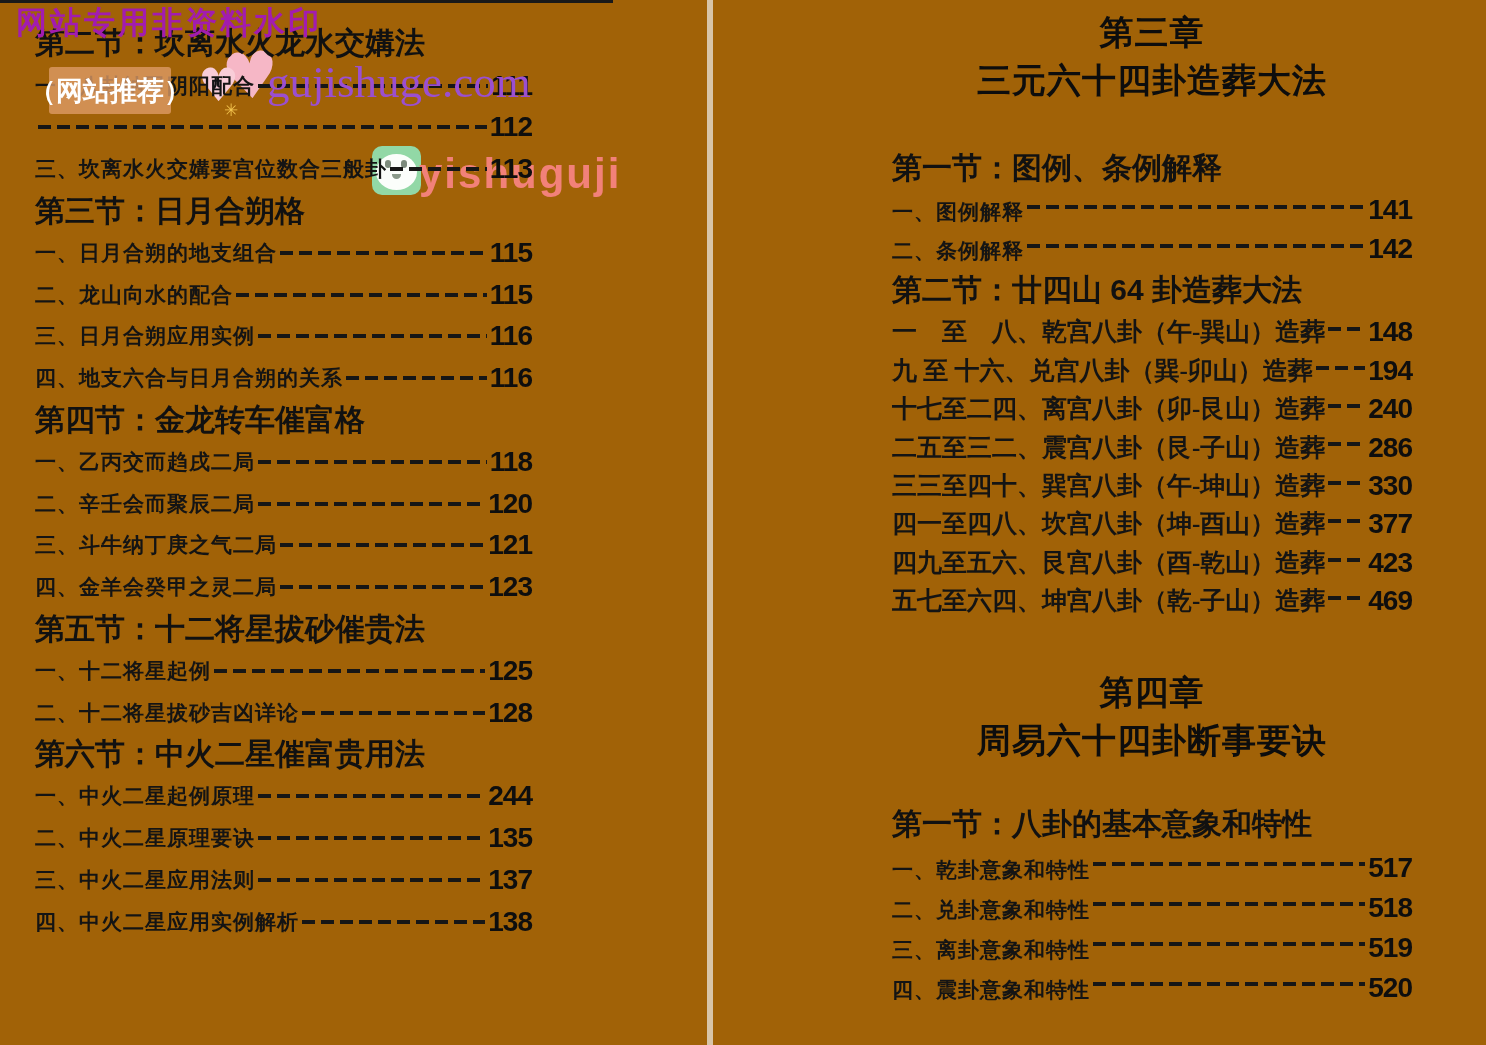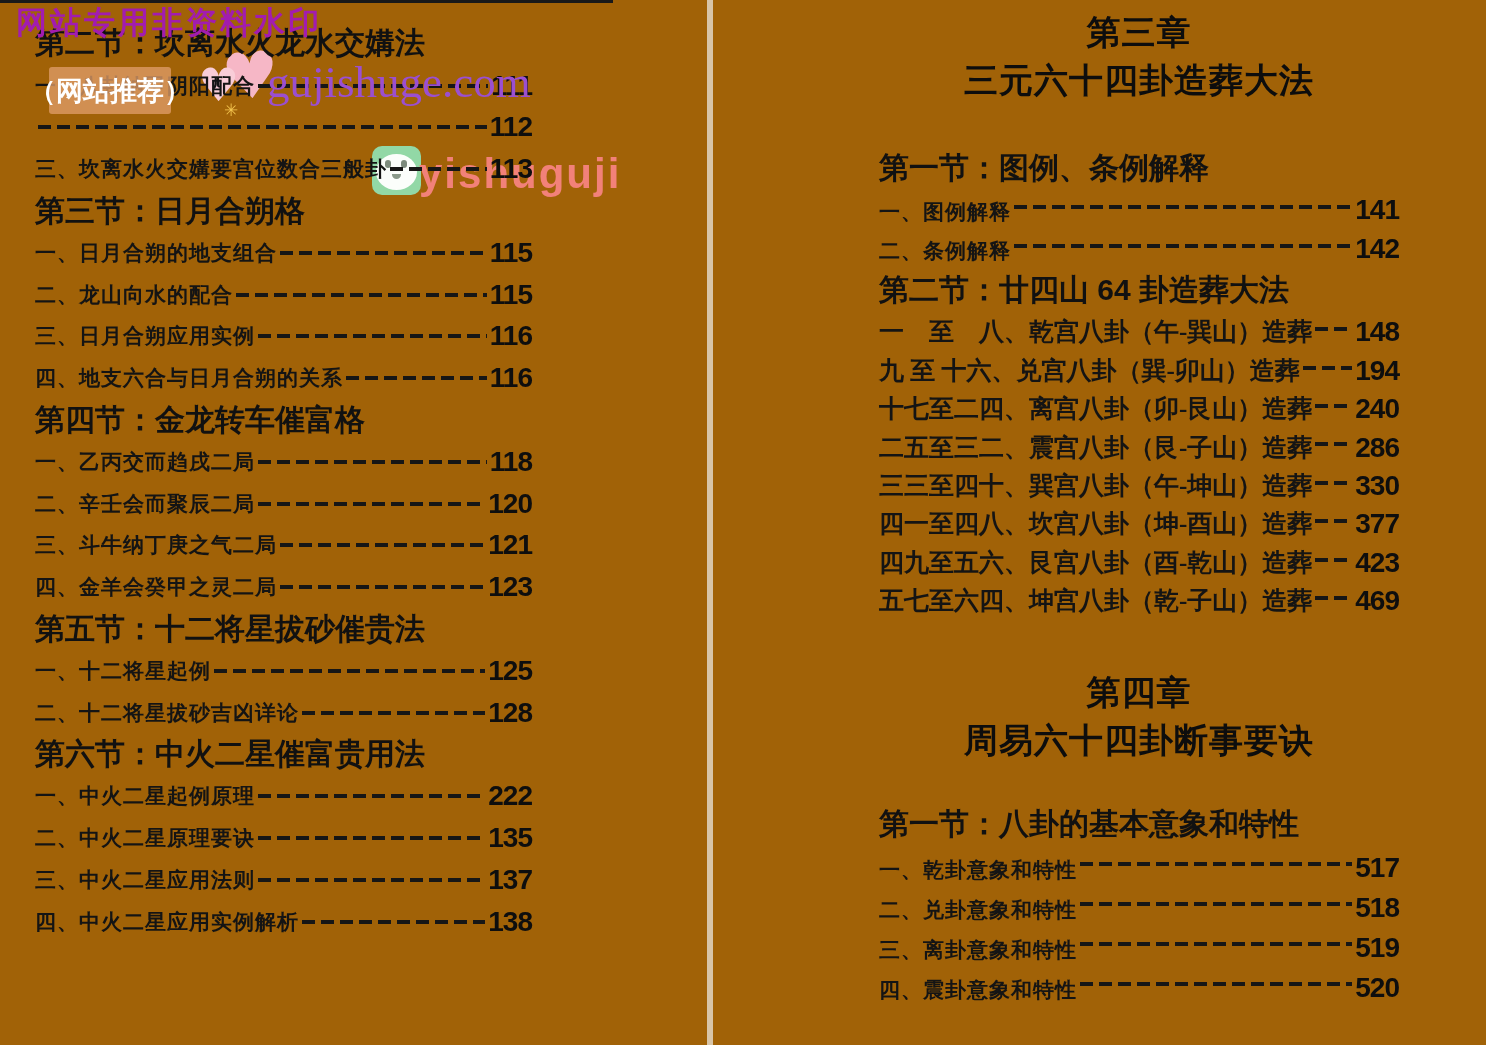--- a/index.html
+++ b/index.html
@@ -30,21 +30,21 @@
   .leader{
     flex:1;min-width:8px;height:4px;margin:0 3px;align-self:center;
     background:repeating-linear-gradient(90deg,#161616 0 13px,transparent 13px 19px);
   }
   .toc-num{
     font-family:"Liberation Sans",sans-serif;font-weight:bold;color:#0e0e0e;
     font-size:28px;letter-spacing:-1px;
   }
 
   
-  #right-content{position:absolute;left:166px;top:0;width:520px;height:1045px;z-index:2;}
+  #right-content{position:absolute;left:179px;top:0;width:520px;height:1045px;z-index:2;}
   .block{position:absolute;left:0;width:520px;}
   .chapter-line{
     text-align:center;font-family:"Liberation Sans",sans-serif;font-weight:900;
     color:#0d0d0d;font-size:34px;height:48px;line-height:48px;letter-spacing:1px;
   }
   .r-heading{height:40px;display:flex;align-items:center;}
   .r-row{display:flex;align-items:flex-end;white-space:nowrap;}
   .b1 .r-row,.b2 .r-row{height:38.4px;}
   .b2 .toc-label{font-size:25px;letter-spacing:0;}
   .b4 .r-row{height:40px;}
@@ -169,21 +169,21 @@
         <span class="toc-label">二、十二将星拔砂吉凶详论</span>
         <div class="leader"></div>
         <span class="toc-num">128</span>
       </div>
       <div class="l-row">
         <span class="sec-heading">第六节：中火二星催富贵用法</span>
       </div>
       <div class="l-row">
         <span class="toc-label">一、中火二星起例原理</span>
         <div class="leader"></div>
-        <span class="toc-num">222</span>
+        <span class="toc-num">244</span>
       </div>
       <div class="l-row">
         <span class="toc-label">二、中火二星原理要诀</span>
         <div class="leader"></div>
         <span class="toc-num">135</span>
       </div>
       <div class="l-row">
         <span class="toc-label">三、中火二星应用法则</span>
         <div class="leader"></div>
         <span class="toc-num">137</span>

